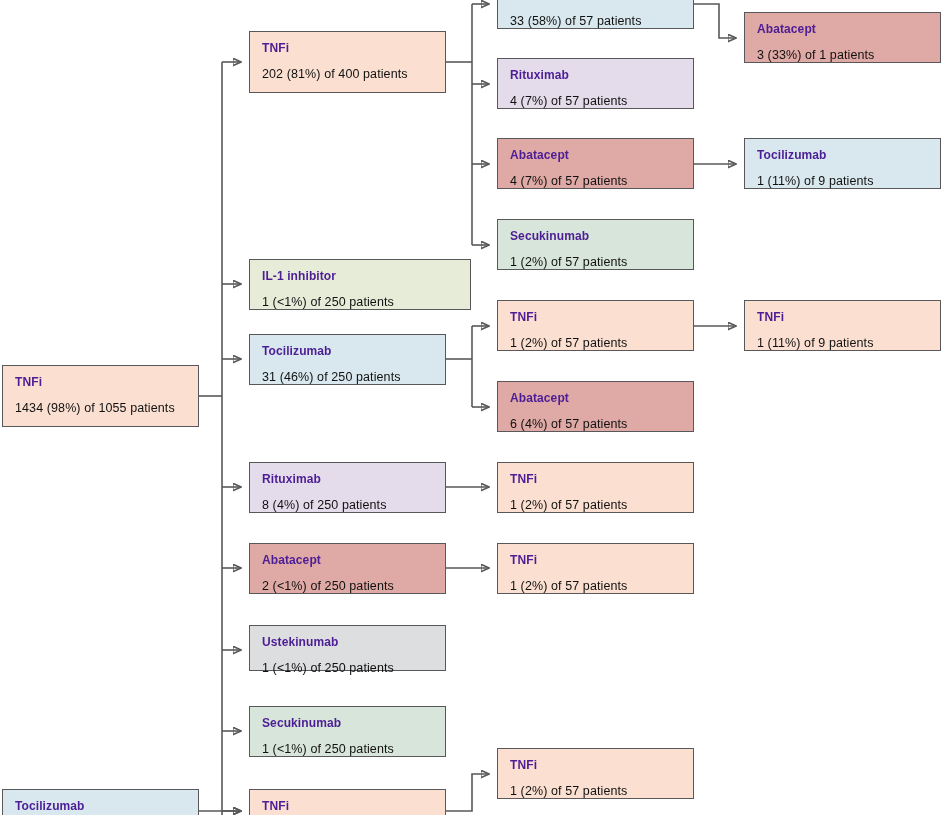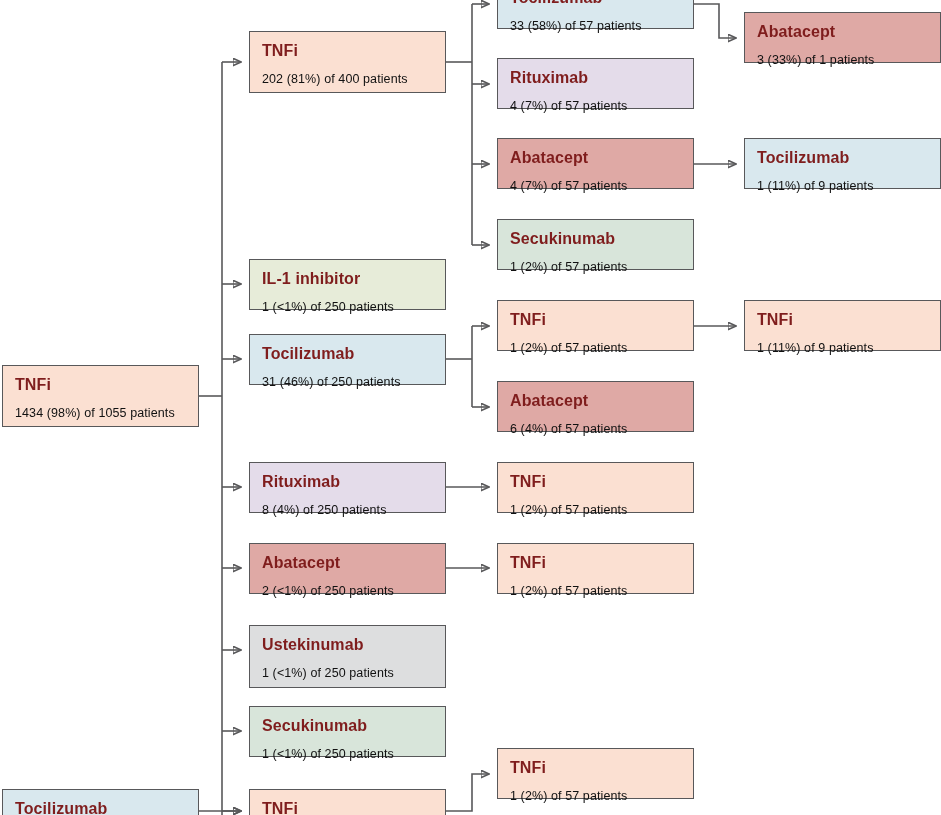--- a/index.html
+++ b/index.html
@@ -1,19 +1,19 @@
 <!DOCTYPE html>
 <html><head>
 <meta charset="utf-8">
 <style>
   html,body{margin:0;padding:0;background:#ffffff;}
   body{font-family:"Liberation Sans","DejaVu Sans",sans-serif;}
   #canvas{position:relative;width:941px;height:815px;overflow:hidden;background:#fff;}
   .node{position:absolute;box-sizing:border-box;border:1.5px solid #58585a;padding:9px 12px 0 12px;}
-  .node .t{font-size:16px;font-weight:bold;color:#7f1d1d;line-height:1.25;letter-spacing:.1px;}
+  .node .t{font-size:12px;font-weight:bold;color:#4c1d95;line-height:1.25;letter-spacing:.1px;}
   .node .s{font-size:12.5px;font-weight:normal;color:#111;line-height:1.3;margin-top:10px;letter-spacing:.1px;}
   svg.links{position:absolute;left:0;top:0;width:941px;height:815px;overflow:visible;pointer-events:none;}
   svg.links path,svg.links line{fill:none;stroke:#58585a;stroke-width:1.6px;}
 </style>
 </head>
 <body>
 
 <div id="canvas">
 
   <svg class="links" viewBox="0 0 941 815">
@@ -63,37 +63,37 @@
 
   <div id="nodes">
       <div class="node" style="left: 2px; top: 365px; width: 197px; height: 62px; background: rgb(251, 224, 210); border-color: rgb(88, 88, 90);">
         <div class="t">TNFi</div>
         <div class="s">1434 (98%) of 1055 patients</div>
       </div>
       <div class="node" style="left: 249px; top: 31px; width: 197px; height: 62px; background: rgb(251, 224, 210); border-color: rgb(88, 88, 90);">
         <div class="t">TNFi</div>
         <div class="s">202 (81%) of 400 patients</div>
       </div>
-      <div class="node" style="left: 249px; top: 259px; width: 197px; height: 51px; background: rgb(231, 236, 217); border-color: rgb(88, 88, 90);">
+      <div class="node" style="left: 249px; top: 259px; width: 222px; height: 51px; background: rgb(231, 236, 217); border-color: rgb(88, 88, 90);">
         <div class="t">IL-1 inhibitor</div>
         <div class="s">1 (&lt;1%) of 250 patients</div>
       </div>
       <div class="node" style="left: 249px; top: 334px; width: 197px; height: 51px; background: rgb(217, 232, 238); border-color: rgb(88, 88, 90);">
         <div class="t">Tocilizumab</div>
         <div class="s">31 (46%) of 250 patients</div>
       </div>
       <div class="node" style="left: 249px; top: 462px; width: 197px; height: 51px; background: rgb(228, 220, 234); border-color: rgb(88, 88, 90);">
         <div class="t">Rituximab</div>
         <div class="s">8 (4%) of 250 patients</div>
       </div>
       <div class="node" style="left: 249px; top: 543px; width: 197px; height: 51px; background: rgb(223, 169, 165); border-color: rgb(88, 88, 90);">
         <div class="t">Abatacept</div>
         <div class="s">2 (&lt;1%) of 250 patients</div>
       </div>
-      <div class="node" style="left: 249px; top: 625px; width: 197px; height: 63px; background: rgb(221, 222, 223); border-color: rgb(88, 88, 90);">
+      <div class="node" style="left: 249px; top: 625px; width: 197px; height: 46px; background: rgb(221, 222, 223); border-color: rgb(88, 88, 90);">
         <div class="t">Ustekinumab</div>
         <div class="s">1 (&lt;1%) of 250 patients</div>
       </div>
       <div class="node" style="left: 249px; top: 706px; width: 197px; height: 51px; background: rgb(216, 229, 218); border-color: rgb(88, 88, 90);">
         <div class="t">Secukinumab</div>
         <div class="s">1 (&lt;1%) of 250 patients</div>
       </div>
       <div class="node" style="left: 497px; top: -22px; width: 197px; height: 51px; background: rgb(217, 232, 238); border-color: rgb(88, 88, 90);">
         <div class="t">Tocilizumab</div>
         <div class="s">33 (58%) of 57 patients</div>

